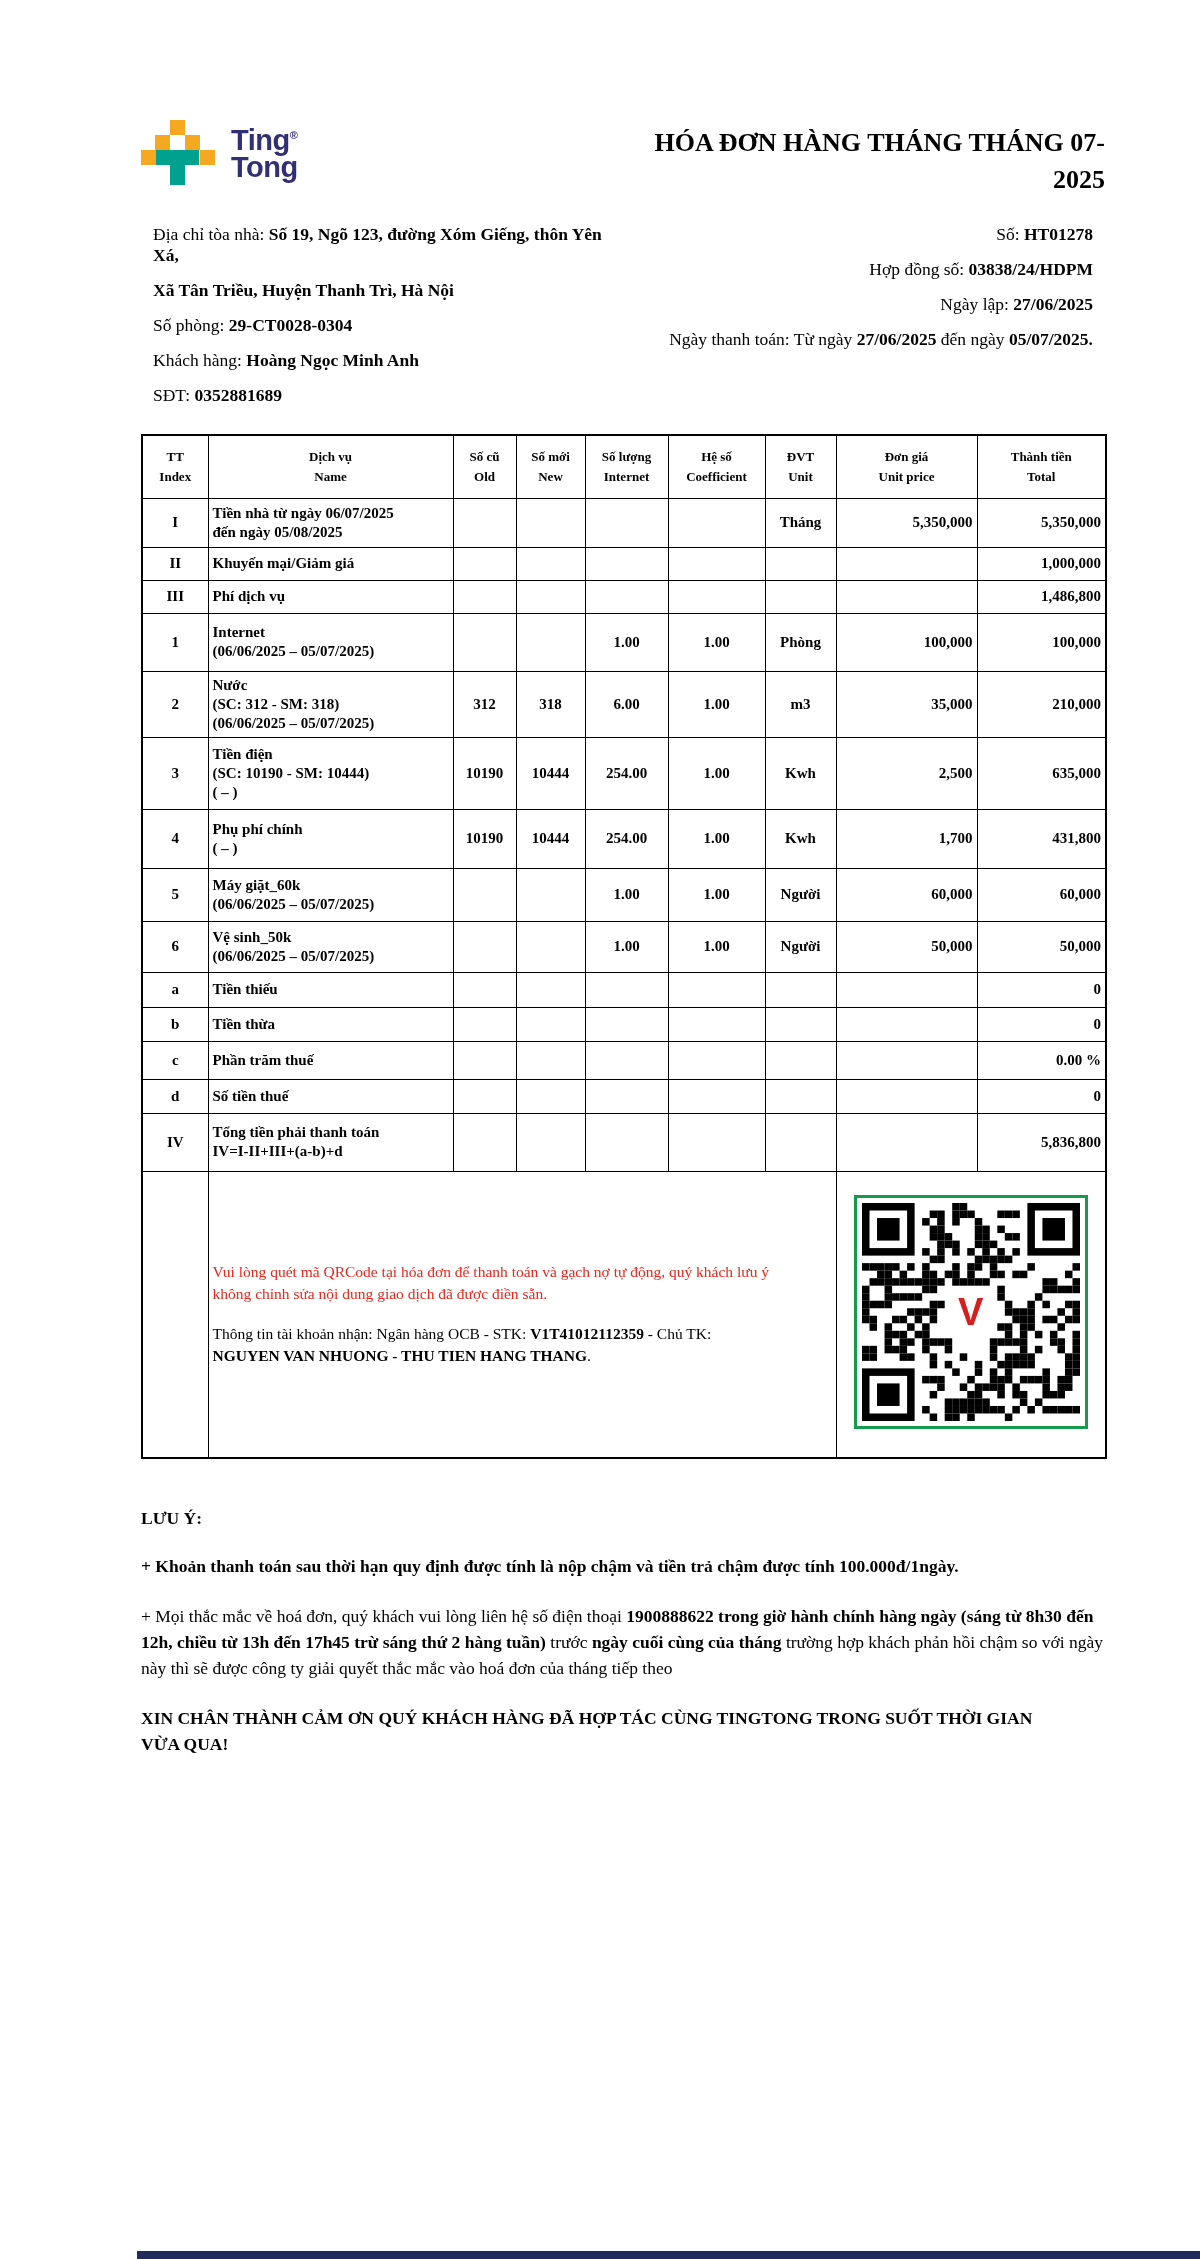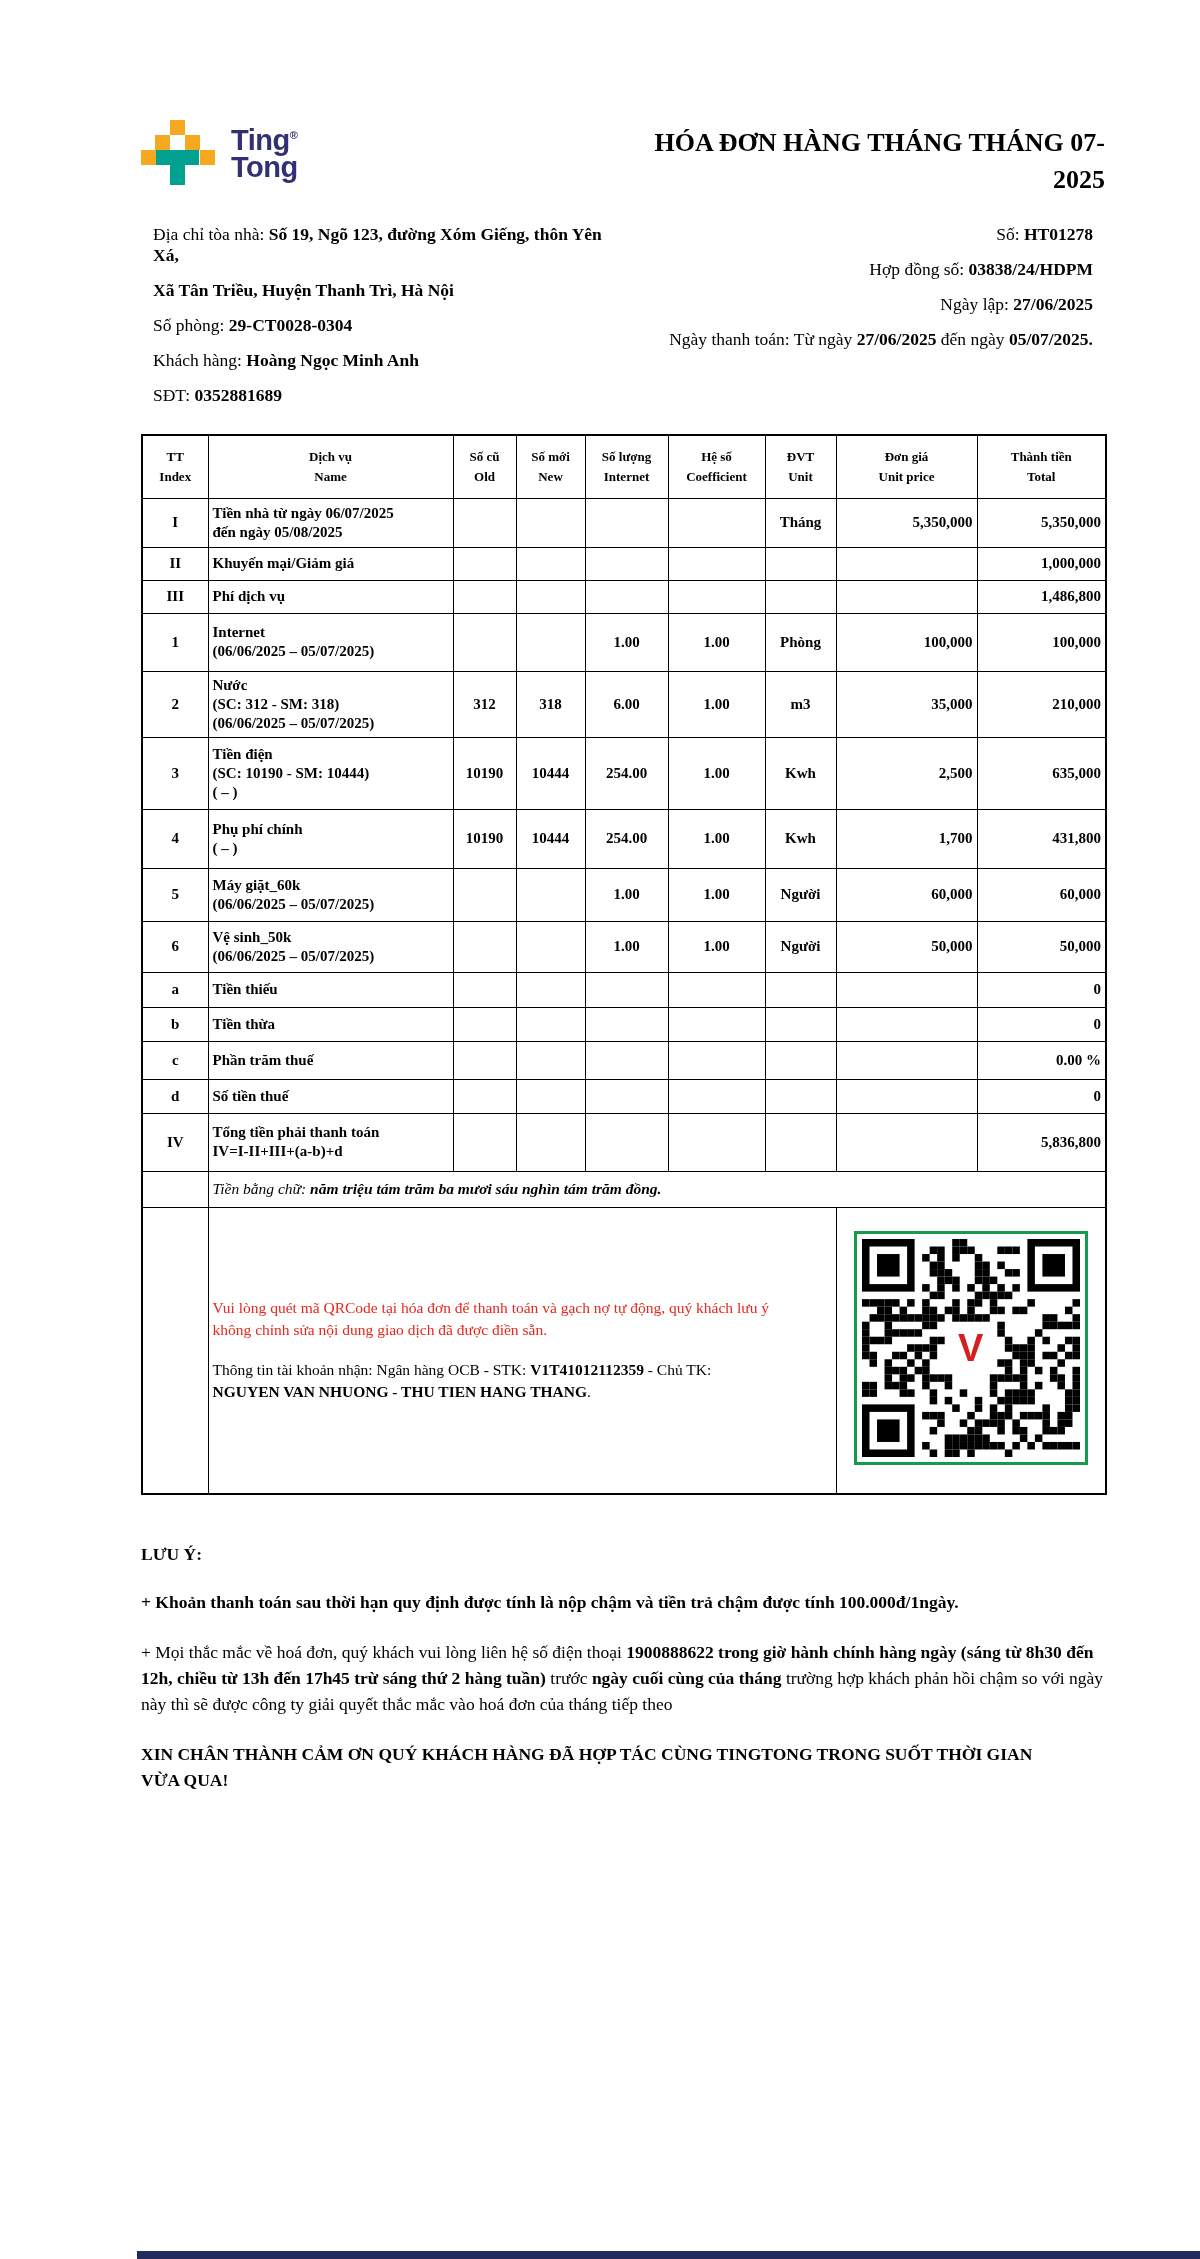--- a/index.html
+++ b/index.html
@@ -323,24 +323,20 @@
     <td class="c old"></td>
     <td class="c new"></td>
     <td class="c qty"></td>
     <td class="c coef"></td>
     <td class="c unit"></td>
     <td class="c price"></td>
     <td class="c total">5,836,800</td>
   </tr>
 </tbody>
       <tbody>
-        <tr class="words-row">
-          <td class="c tt"></td>
-          <td class="words" colspan="8"><i><span>Tiền bằng chữ: </span><b>năm triệu tám trăm ba mươi sáu nghìn tám trăm đồng.</b></i></td>
-        </tr>
         <tr class="qr-row">
           <td class="c tt"></td>
           <td class="qr-text" colspan="6">
             <p class="red">Vui lòng quét mã QRCode tại hóa đơn để thanh toán và gạch nợ tự động, quý khách lưu ý không chỉnh sửa nội dung giao dịch đã được điền sẵn.</p>
             <p class="acct"><span>Thông tin tài khoản nhận: Ngân hàng OCB - STK: </span><b>V1T41012112359</b><span> - Chủ TK: </span><b>NGUYEN VAN NHUONG - THU TIEN HANG THANG</b><span>.</span></p>
           </td>
           <td class="qr-cell" colspan="2">
             <div class="qr-box">
               <svg id="qr-svg" viewBox="0 0 232 232" xmlns="http://www.w3.org/2000/svg">
                   <rect x="0" y="0" width="232" height="232" fill="#fff"></rect>

